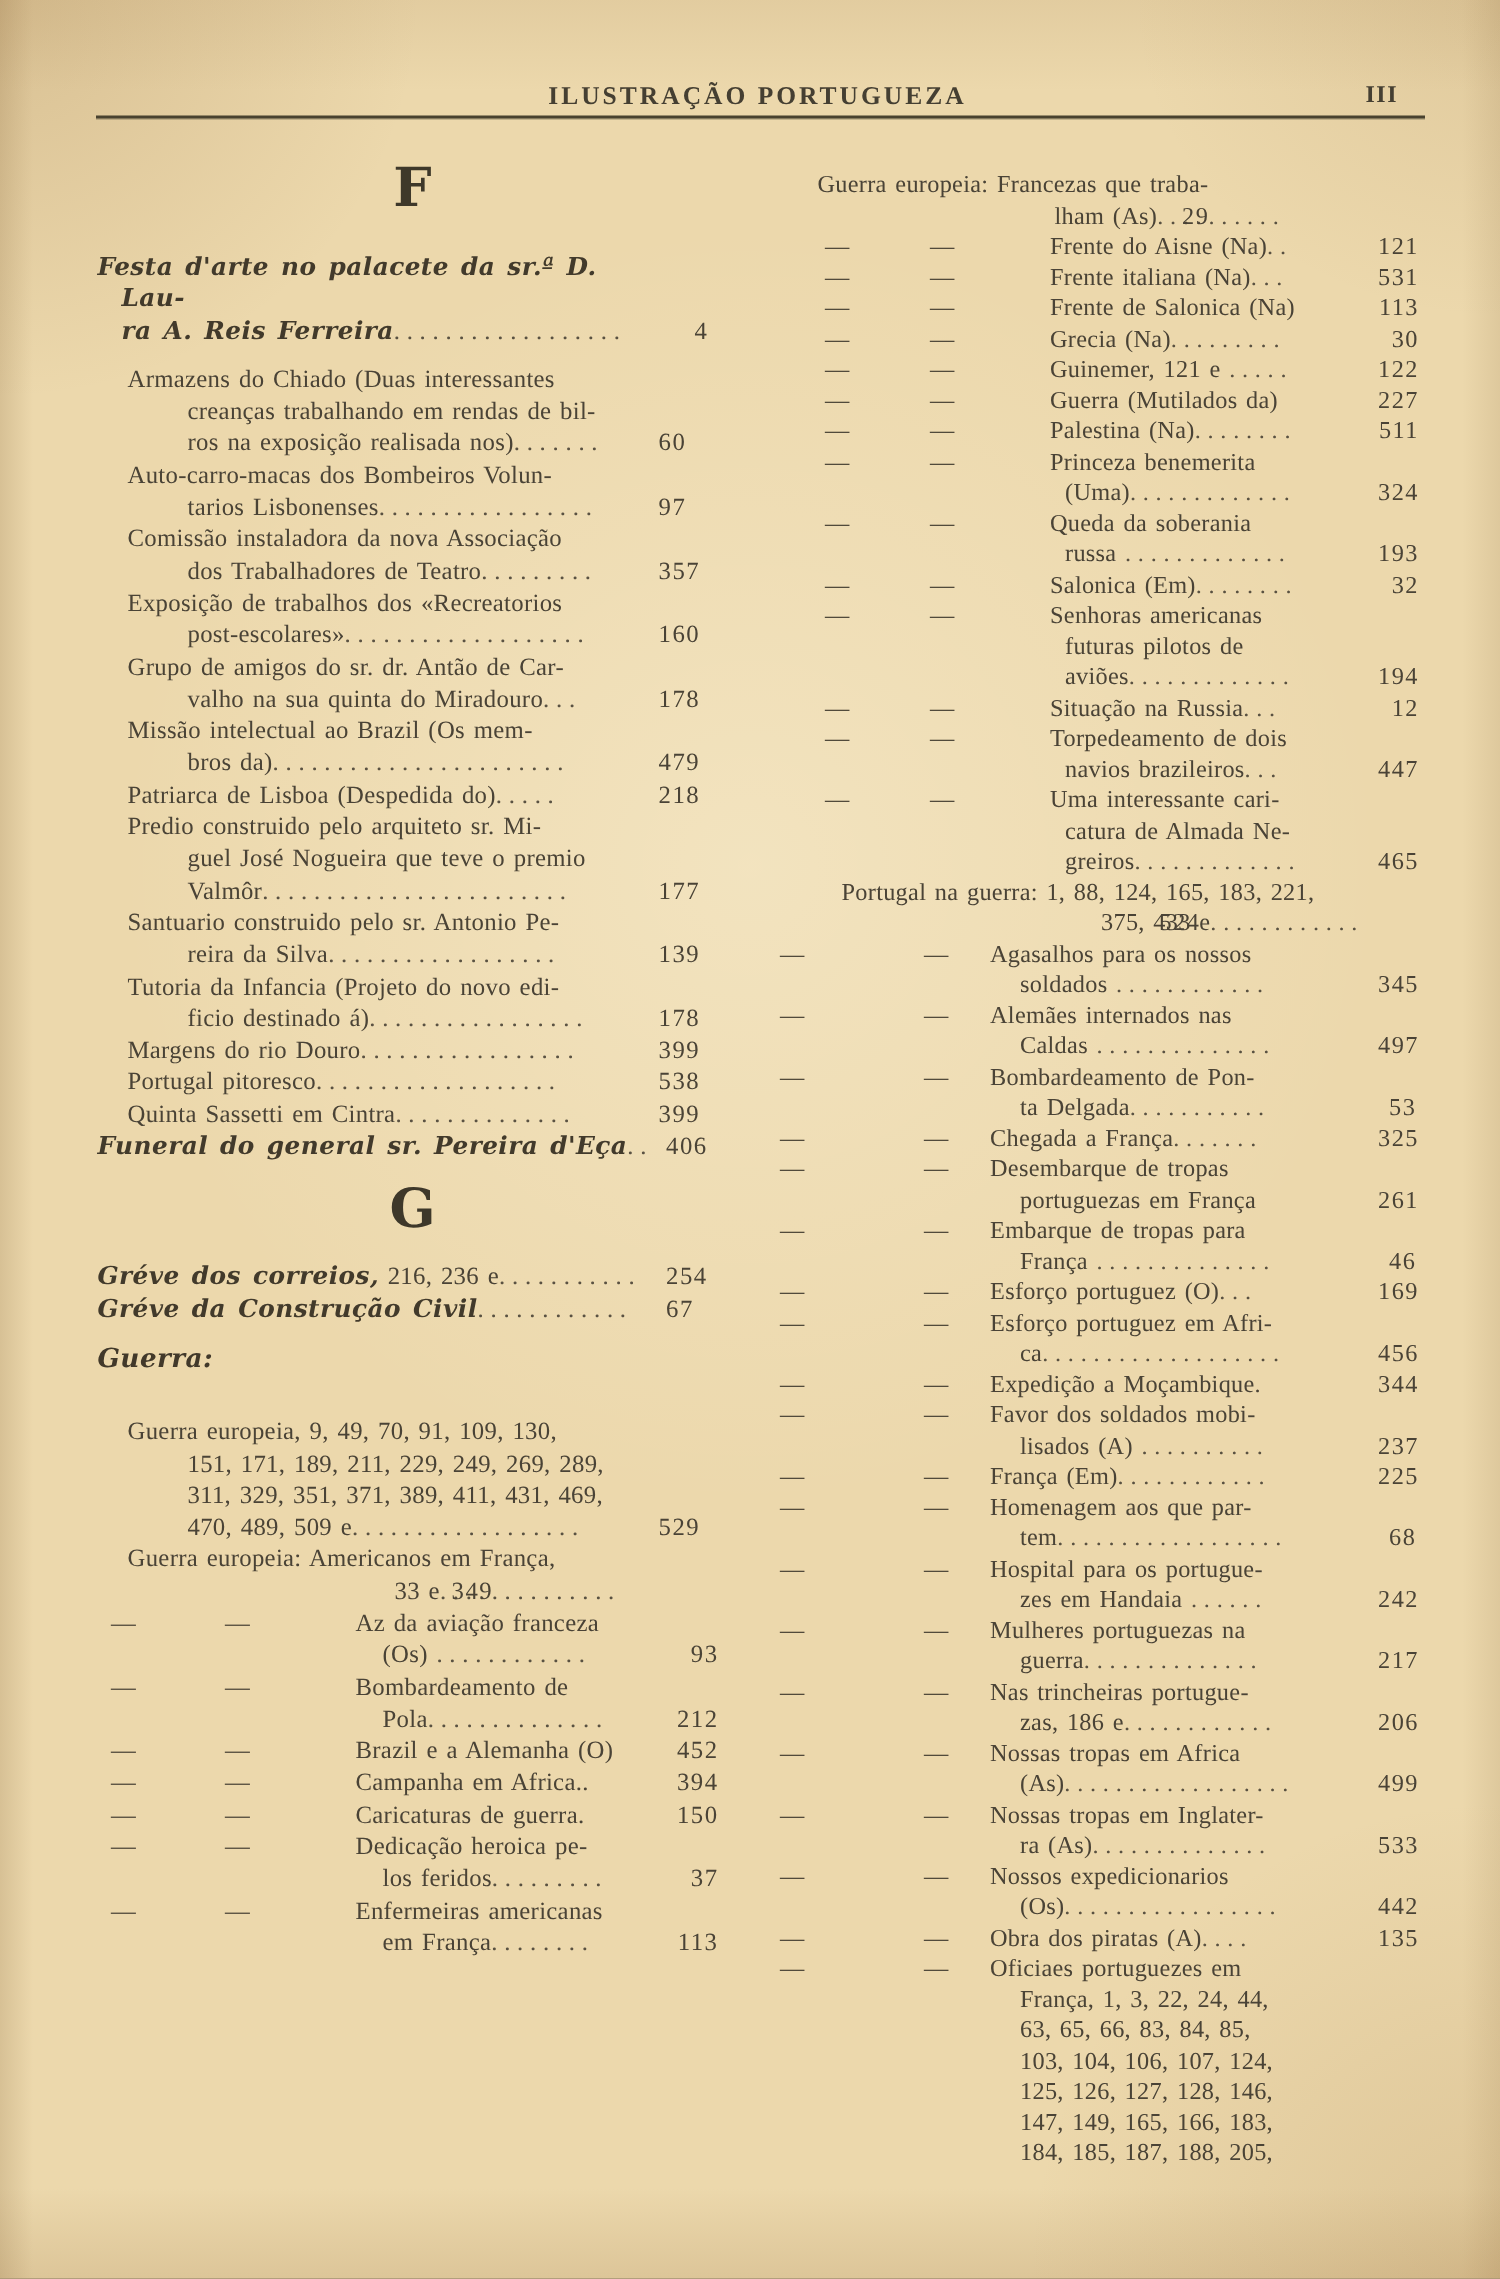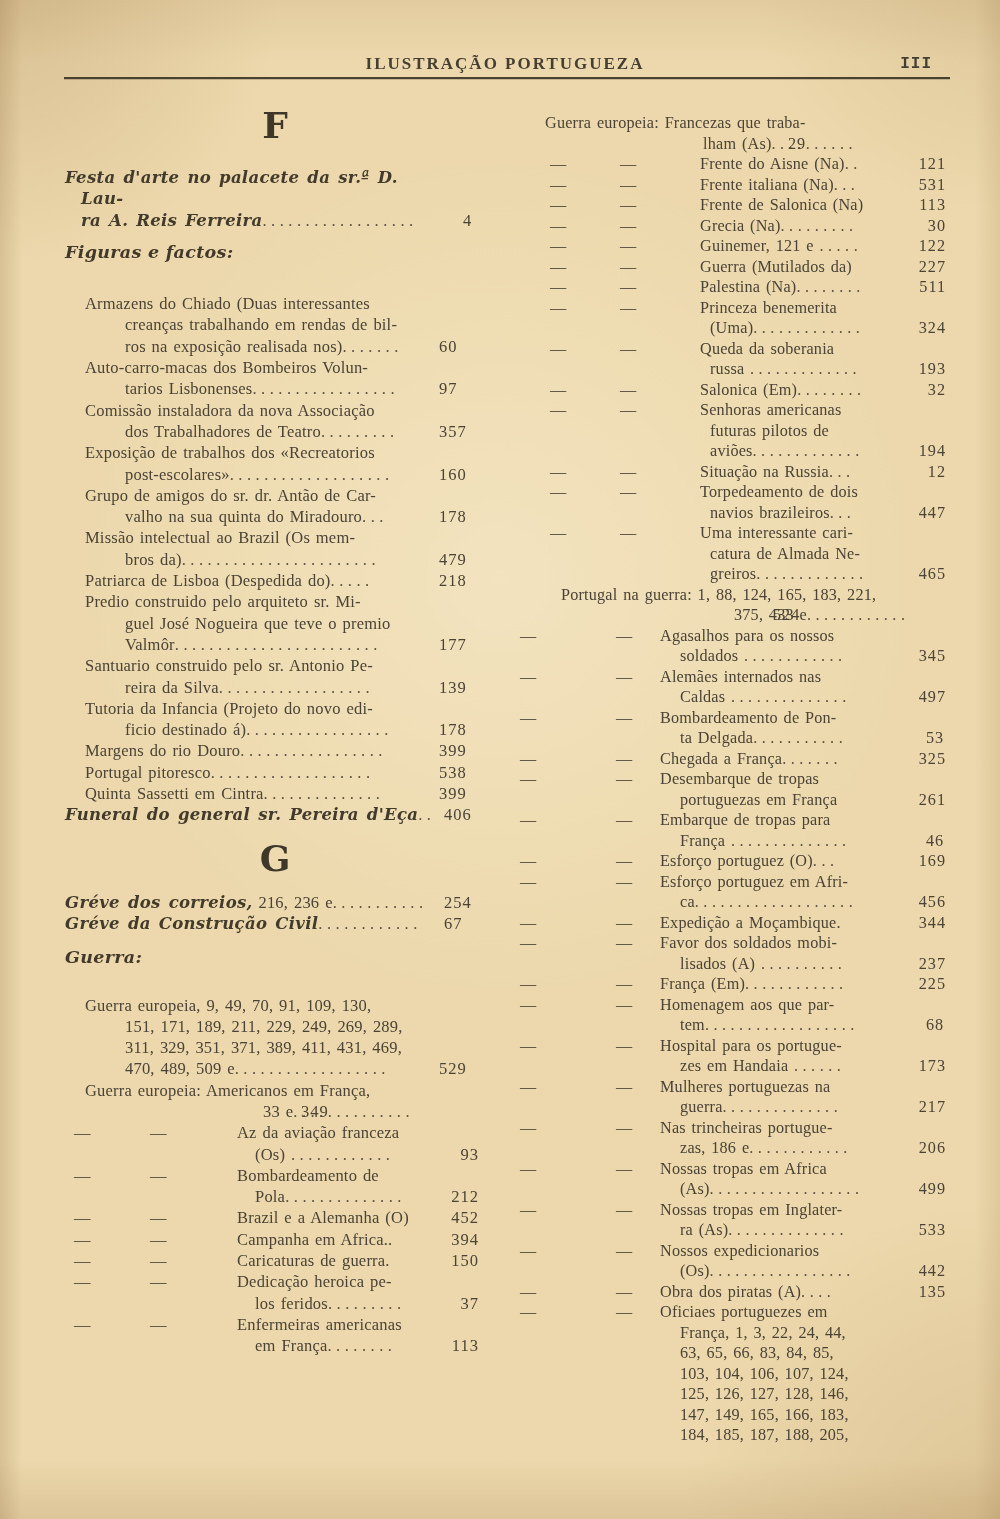--- a/index.html
+++ b/index.html
@@ -14,21 +14,21 @@
       radial-gradient(ellipse 35% 20% at 100% 0%, rgba(150,112,60,.14), rgba(150,112,60,0) 70%),
       linear-gradient(90deg, rgba(120,86,44,.18) 0, rgba(120,86,44,0) 2.2%, rgba(120,86,44,0) 97.5%, rgba(120,86,44,.12) 100%),
       linear-gradient(0deg, rgba(140,100,50,.16) 0, rgba(140,100,50,0) 4%, rgba(140,100,50,0) 96%, rgba(140,100,50,.10) 100%),
       #ecd8ac;
   }
   .header { position:absolute; top:52px; left:62px; right:52px; height:26px; }
   .title {
     position:absolute; left:50%; transform:translateX(-50%); top:2px;
     font-size:17px; font-weight:700; letter-spacing:2px; color:#453f32; white-space:nowrap;
   }
-  .folio { position:absolute; right:16px; top:3px; font-size:16px; font-weight:700; letter-spacing:1px; color:#453f32;font-family:Liberation Mono, monospace; }
+  .folio { position:absolute; right:16px; top:3px; font-size:16px; font-weight:700; letter-spacing:1px; color:#453f32; }
   .rule { position:absolute; top:77px; left:64px; width:886px; height:2.4px; background:#49422f; box-shadow:0 1px 0 rgba(73,66,47,.25); }
 
   .col { position:absolute; top:95px; font-size:16.5px; }
   .col-l { left:65px;  width:420px; padding-top:8px;  line-height:21.3px; }
   .col-r { left:510px; width:440px; padding-top:18px; line-height:20.5px; font-size:16.2px; }
 
   .letter { text-align:center; font-family:"DejaVu Serif","Liberation Serif",serif;
             font-weight:700; font-size:36px; line-height:44px; color:#3e382a; margin:0 0 20px; }
   .l-g { margin:10px 0 12px; }
 
@@ -69,21 +69,20 @@
 <div class="page">
   <div class="header">
     <span class="title">ILUSTRAÇÃO PORTUGUEZA</span>
     <span class="folio">III</span>
   </div>
   <div class="rule"></div>
   <div class="col col-l">
       <div class="letter"><span>F</span></div>
       <div class="entry e-ital e-f1"><span class="lbl">Festa d'arte no palacete da sr.ª D. Lau-
 ra A. Reis Ferreira</span><span class="dots">..................</span><span class="num">4</span></div>
-      <div class="head"><span>Figuras e factos:</span></div>
       <div class="entry e-std"><span class="txt">Armazens do Chiado (Duas interessantes
 creanças trabalhando em rendas de bil-
 ros na exposição realisada nos)</span><span class="dots">.......</span><span class="num">60</span></div>
       <div class="entry e-std"><span class="txt">Auto-carro-macas dos Bombeiros Volun-
 tarios Lisbonenses</span><span class="dots">.................</span><span class="num">97</span></div>
       <div class="entry e-std"><span class="txt">Comissão instaladora da nova Associação
 dos Trabalhadores de Teatro</span><span class="dots">.........</span><span class="num">357</span></div>
       <div class="entry e-std"><span class="txt">Exposição de trabalhos dos «Recreatorios
 post-escolares»</span><span class="dots">...................</span><span class="num">160</span></div>
       <div class="entry e-std"><span class="txt">Grupo de amigos do sr. dr. Antão de Car-
@@ -164,21 +163,21 @@
       <div class="sub s-r2"><span class="d d1">—</span><span class="d d2">—</span><span class="txt">Esforço portuguez (O)</span><span class="dots">...</span><span class="num">169</span></div>
       <div class="sub s-r2"><span class="d d1">—</span><span class="d d2">—</span><span class="txt">Esforço portuguez em Afri-
 ca</span><span class="dots">...................</span><span class="num">456</span></div>
       <div class="sub s-r2"><span class="d d1">—</span><span class="d d2">—</span><span class="txt">Expedição a Moçambique.</span><span class="num">344</span></div>
       <div class="sub s-r2"><span class="d d1">—</span><span class="d d2">—</span><span class="txt">Favor dos soldados mobi-
 lisados (A) </span><span class="dots">..........</span><span class="num">237</span></div>
       <div class="sub s-r2"><span class="d d1">—</span><span class="d d2">—</span><span class="txt">França (Em)</span><span class="dots">............</span><span class="num">225</span></div>
       <div class="sub s-r2"><span class="d d1">—</span><span class="d d2">—</span><span class="txt">Homenagem aos que par-
 tem</span><span class="dots">..................</span><span class="num">68</span></div>
       <div class="sub s-r2"><span class="d d1">—</span><span class="d d2">—</span><span class="txt">Hospital para os portugue-
-zes em Handaia </span><span class="dots">......</span><span class="num">173</span></div>
+zes em Handaia </span><span class="dots">......</span><span class="num">242</span></div>
       <div class="sub s-r2"><span class="d d1">—</span><span class="d d2">—</span><span class="txt">Mulheres portuguezas na
 guerra</span><span class="dots">..............</span><span class="num">217</span></div>
       <div class="sub s-r2"><span class="d d1">—</span><span class="d d2">—</span><span class="txt">Nas trincheiras portugue-
 zas, 186 e</span><span class="dots">............</span><span class="num">206</span></div>
       <div class="sub s-r2"><span class="d d1">—</span><span class="d d2">—</span><span class="txt">Nossas tropas em Africa
 (As)</span><span class="dots">..................</span><span class="num">499</span></div>
       <div class="sub s-r2"><span class="d d1">—</span><span class="d d2">—</span><span class="txt">Nossas tropas em Inglater-
 ra (As)</span><span class="dots">..............</span><span class="num">533</span></div>
       <div class="sub s-r2"><span class="d d1">—</span><span class="d d2">—</span><span class="txt">Nossos expedicionarios
 (Os)</span><span class="dots">.................</span><span class="num">442</span></div>

